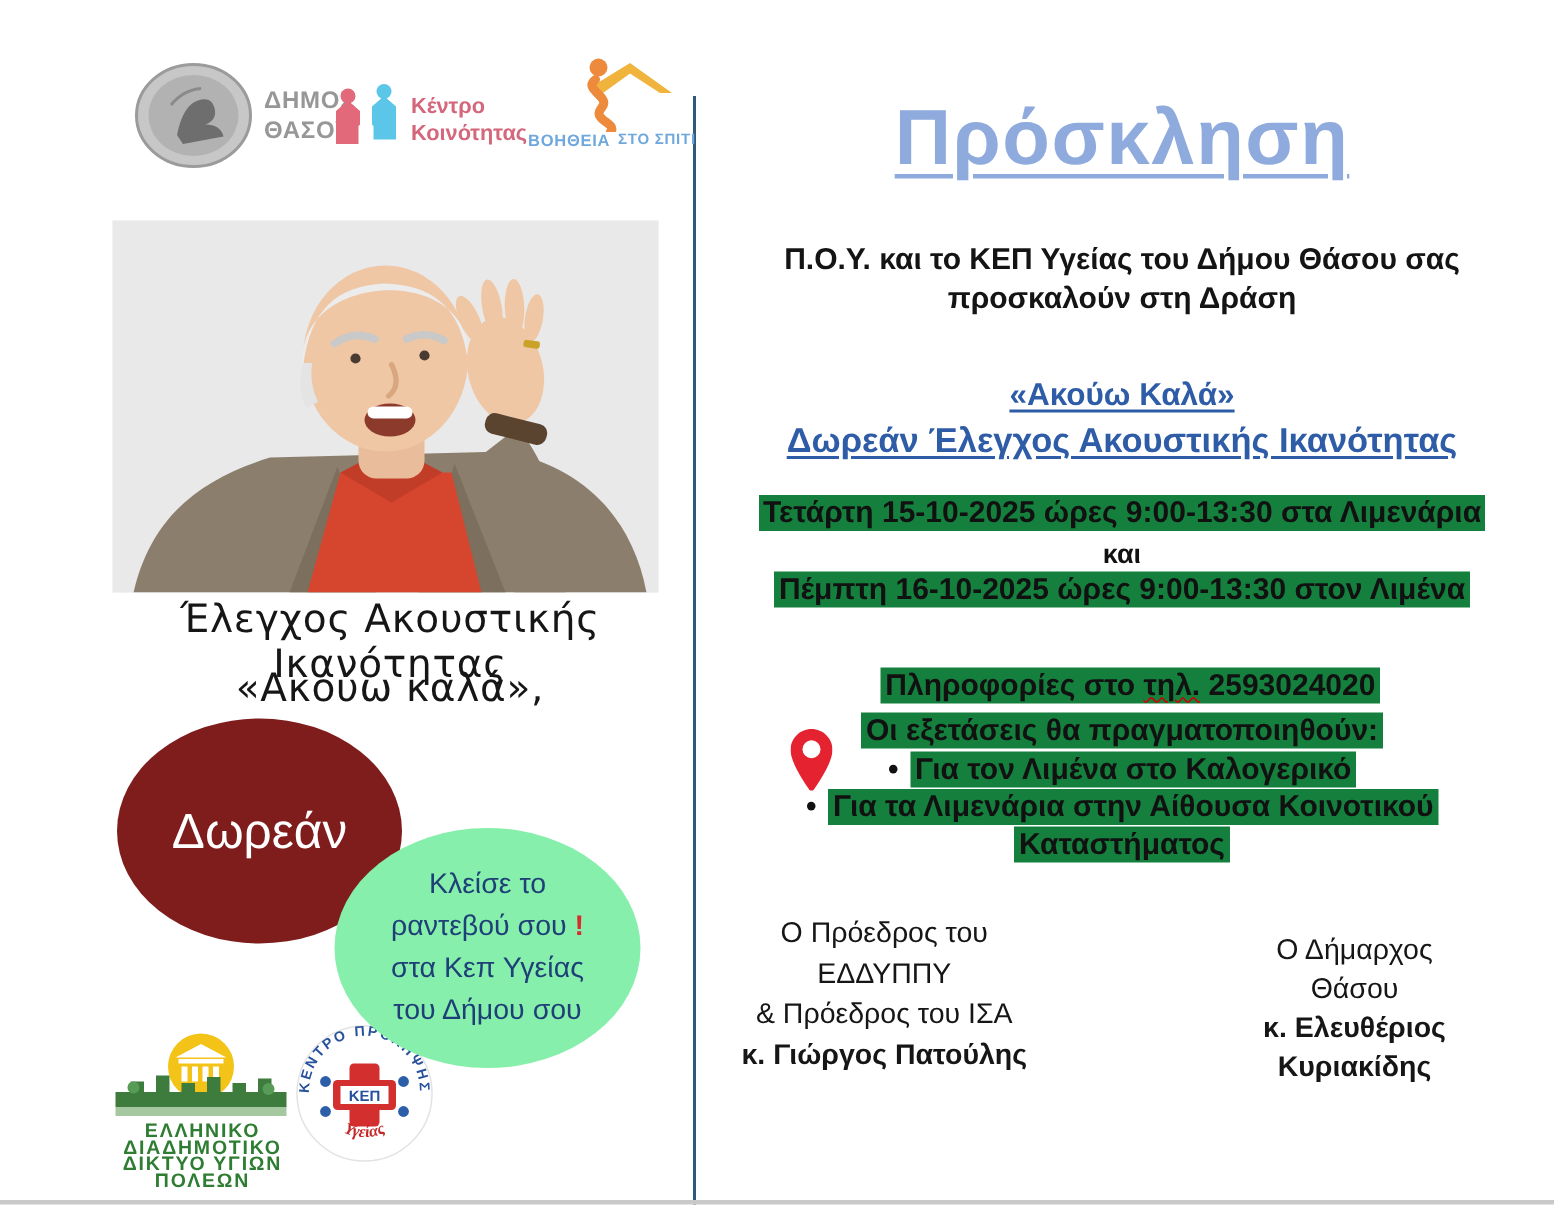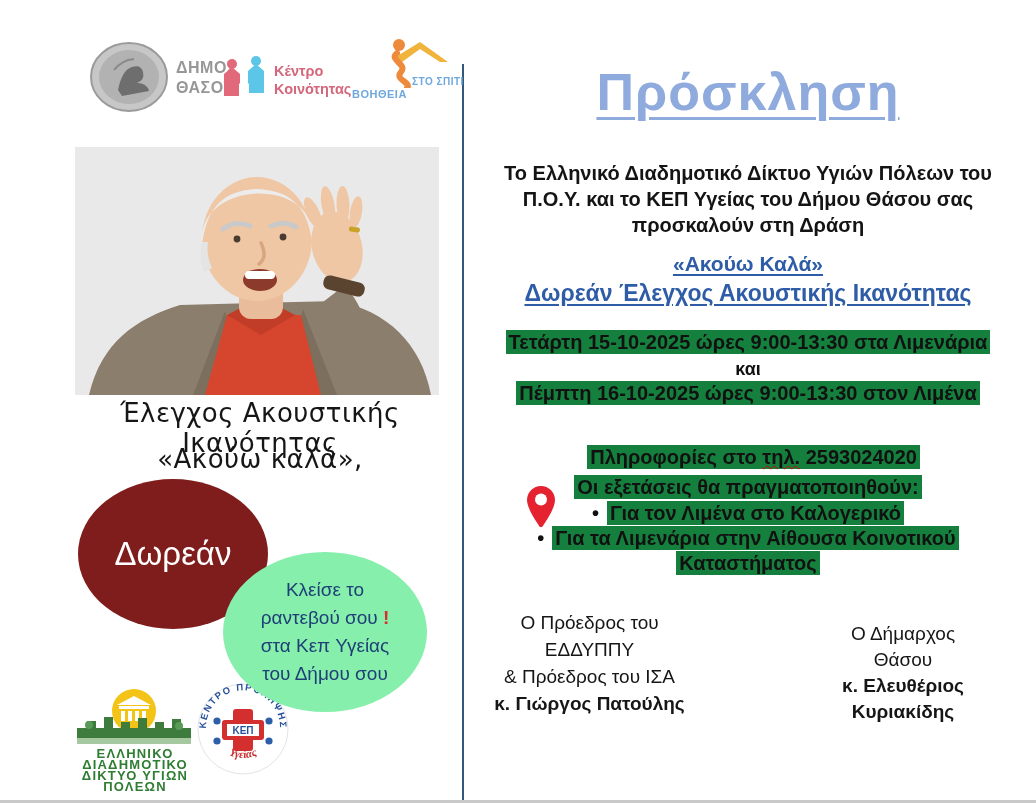--- a/index.html
+++ b/index.html
@@ -13,21 +13,21 @@
   .v-divider{left:462px;top:64px;width:2px;height:739px;background:#33587A;}
   .bottom-rule{left:0;top:800px;width:1036px;height:3px;background:#c9c9c9;}
 
   
   .coin-logo{left:88px;top:40px;}
   .dimos-text{left:176px;top:58px;font-size:16px;font-weight:bold;color:#979797;line-height:20px;letter-spacing:.5px;}
   .family-logo{left:222px;top:54px;}
   .kentro-text{left:274px;top:62px;font-size:14.5px;font-weight:bold;color:#D4677B;line-height:18px;}
   .voitheia-logo{left:352px;top:36px;}
   .voitheia-word1{left:352px;top:88px;font-size:11px;font-weight:bold;color:#6FA8DC;letter-spacing:.5px;}
-  .voitheia-word2{left:412px;top:76px;font-size:10px;font-weight:bold;color:#6FA8DC;letter-spacing:.5px;}
+  .voitheia-word2{left:412px;top:88px;font-size:10px;font-weight:bold;color:#6FA8DC;letter-spacing:.5px;}
 
   
   .photo-frame{left:75px;top:147px;width:364px;height:248px;background:#E9E9E9;}
   .caption1{left:60px;top:398px;width:400px;text-align:center;font-size:26px;color:#161616;
             font-family:"DejaVu Sans",sans-serif;letter-spacing:.5px;}
   .caption2{left:60px;top:444px;width:400px;text-align:center;font-size:26px;color:#161616;
             font-family:"DejaVu Sans",sans-serif;letter-spacing:.5px;}
   .blue-bubble{left:78px;top:479px;width:190px;height:150px;background:#7f1d1d;border-radius:50%;
                display:flex;flex-direction:column;justify-content:center;align-items:center;z-index:1;}
   .blue-bubble .bb-line{color:#ffffff;font-size:33px;line-height:42px;}
@@ -202,21 +202,20 @@
     <text x="47" y="52" text-anchor="middle" font-size="10" font-weight="bold" fill="#27519C" font-family="Liberation Sans, sans-serif">ΚΕΠ</text>
     <text font-size="11" font-weight="bold" font-style="italic" fill="#C62828" font-family="Liberation Serif, serif">
       <textPath href="#arcBot" startOffset="50%" text-anchor="middle">Υγείας</textPath>
     </text>
   </svg>
 </div>
 
 <div class="abs rcol main-title">Πρόσκληση</div>
 
 <div class="abs rcol intro">
-  <div>Το Ελληνικό Διαδημοτικό Δίκτυο Υγιών Πόλεων του</div>
   <div>Π.Ο.Υ. και το ΚΕΠ Υγείας του Δήμου Θάσου σας</div>
   <div>προσκαλούν στη Δράση</div>
 </div>
 
 <div class="abs rcol subtitle1">
   <span>«Ακούω Καλά»</span>
 </div>
 <div class="abs rcol subtitle2">
   <span>Δωρεάν Έλεγχος Ακουστικής Ικανότητας</span>
 </div>

